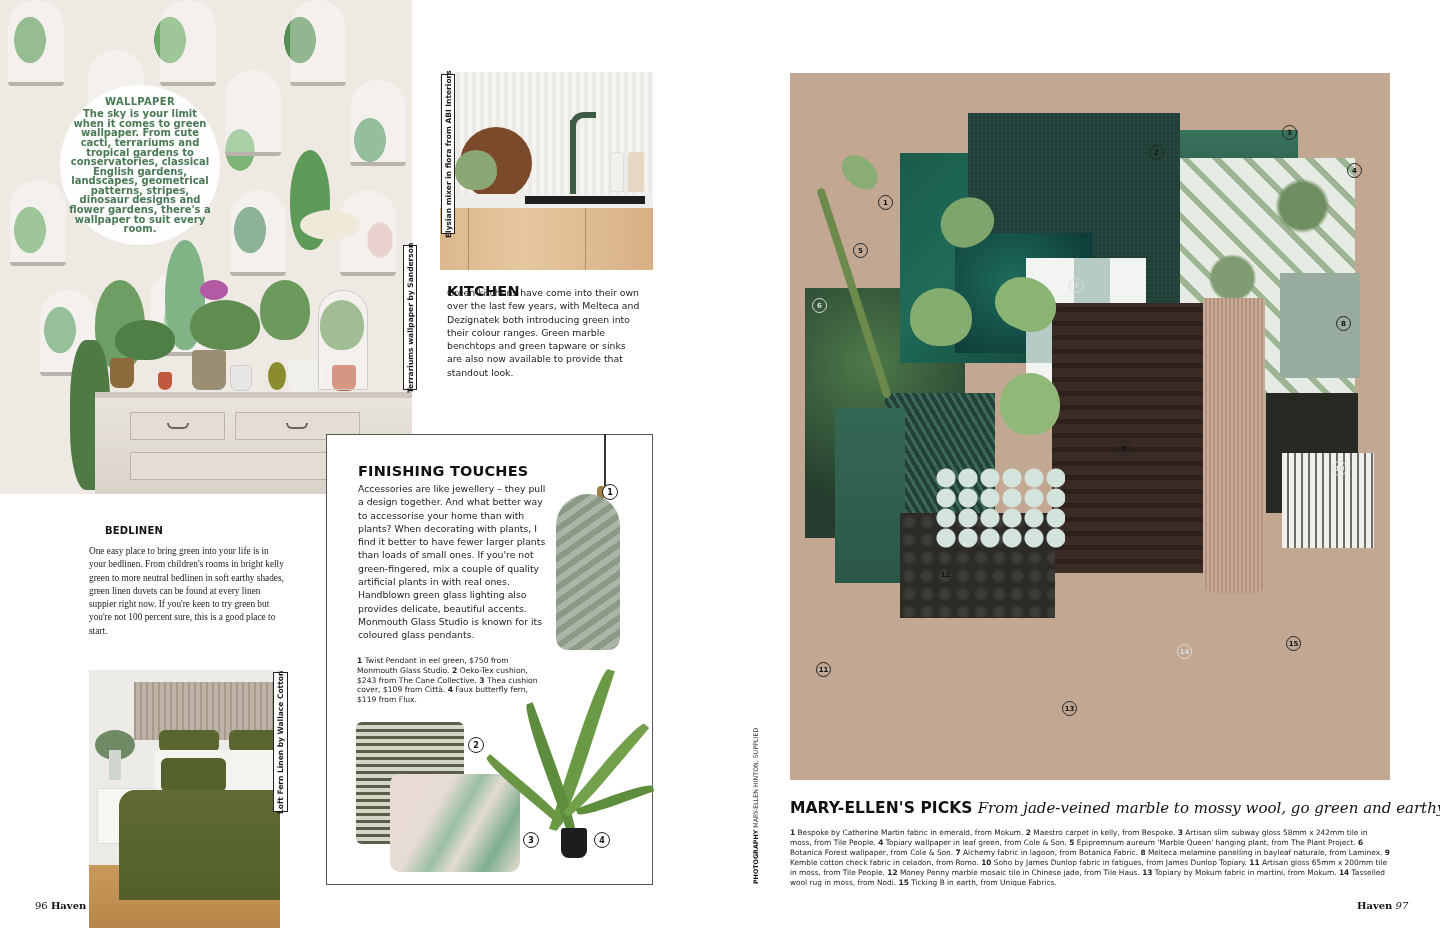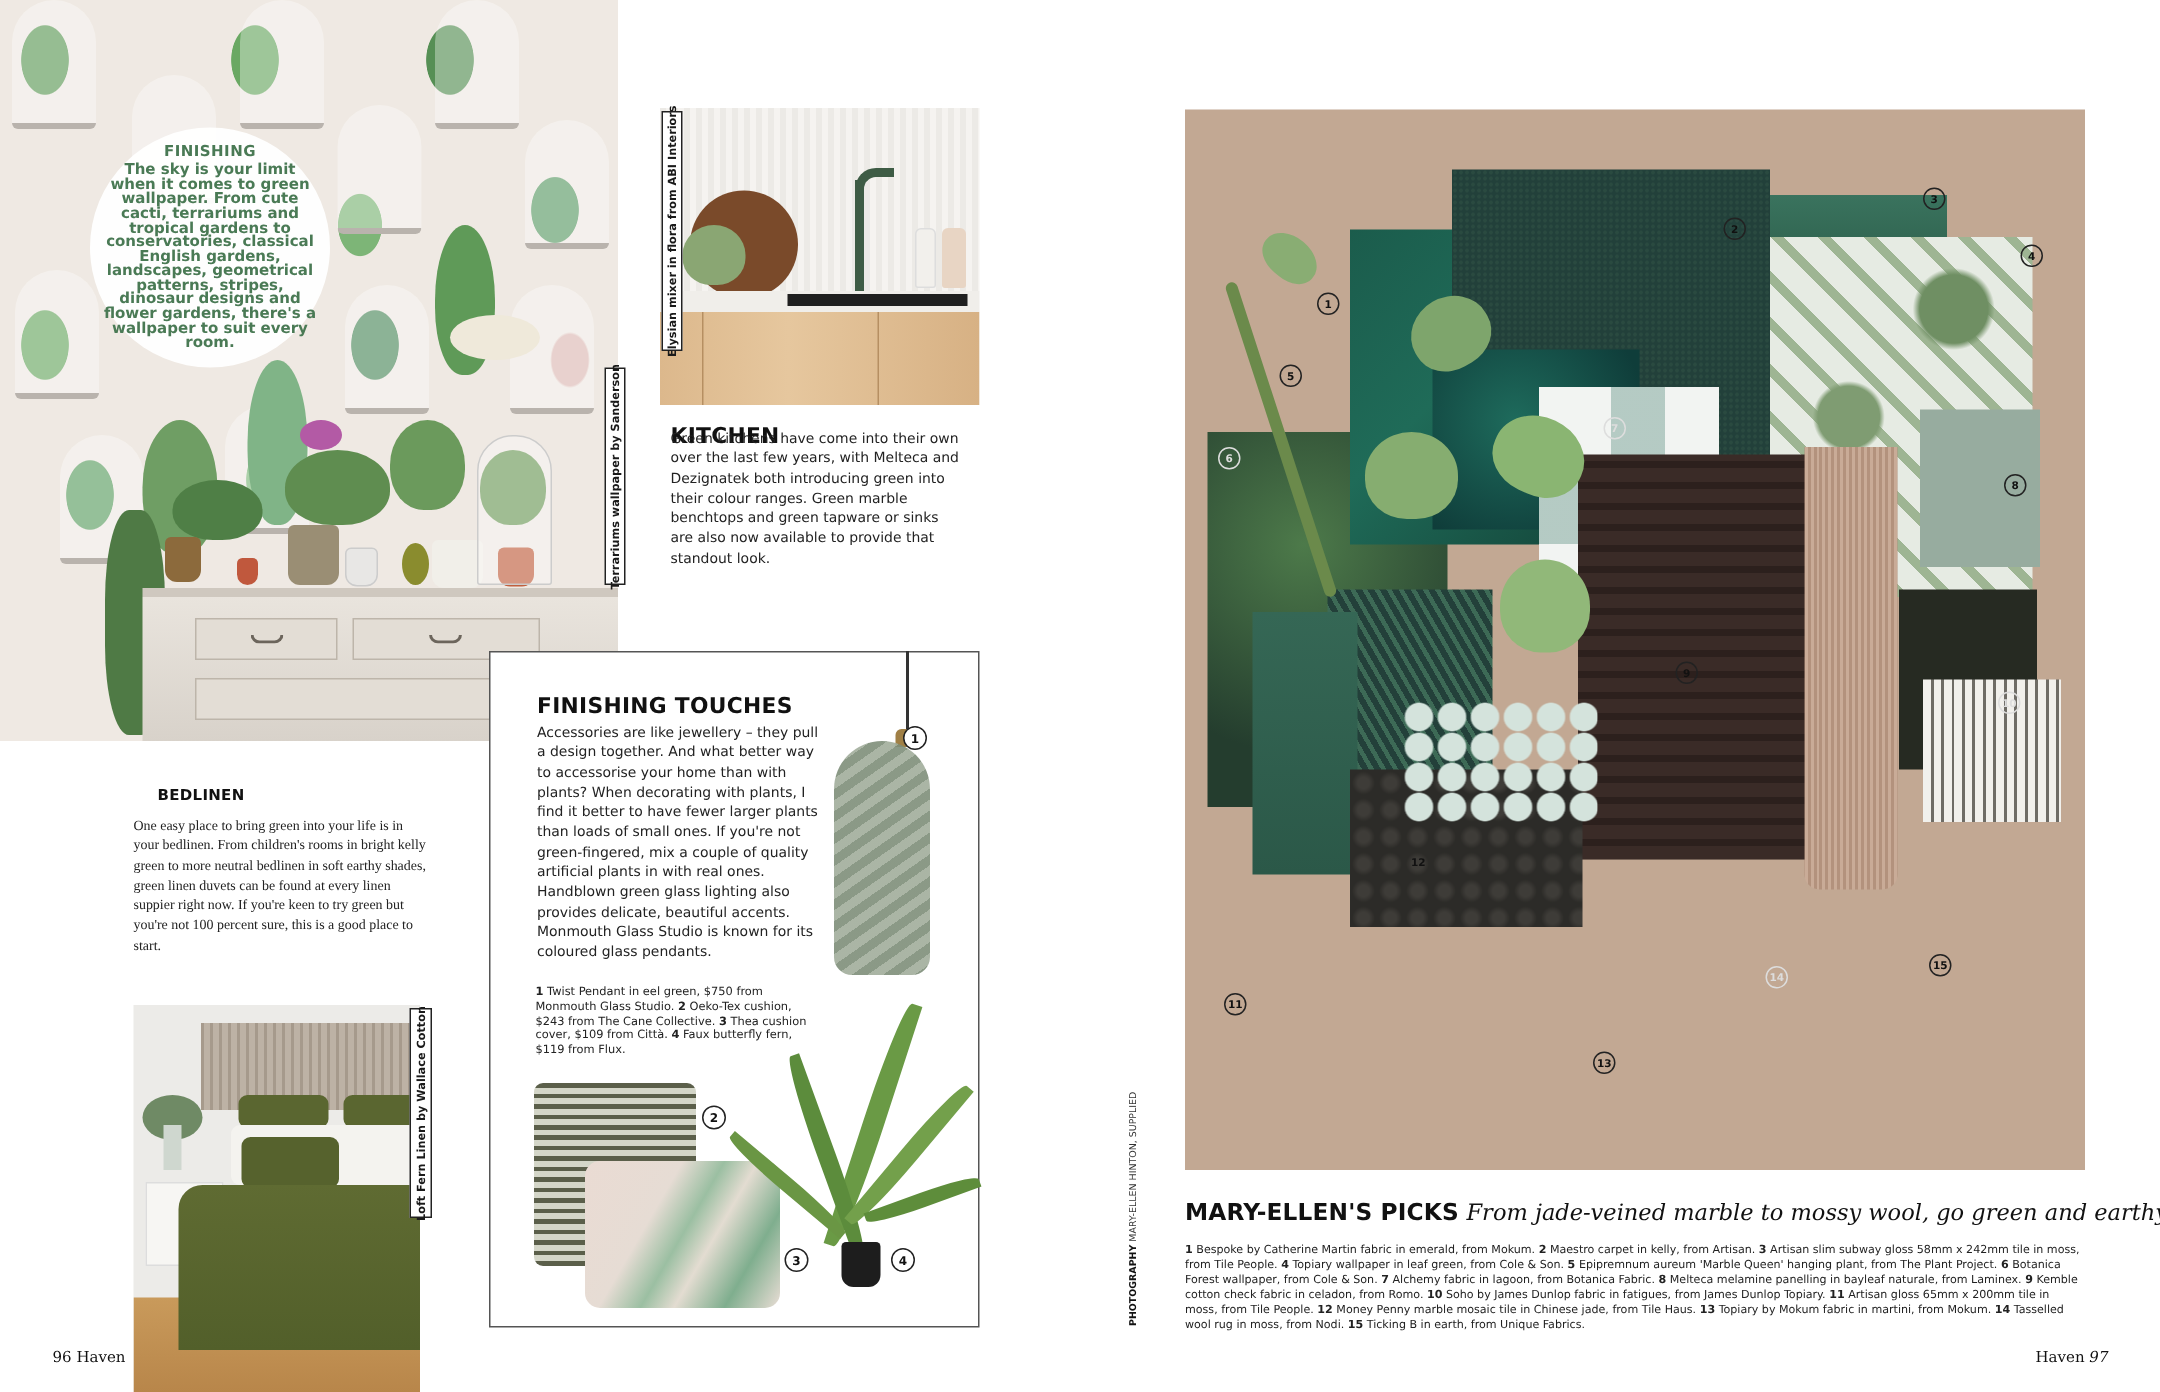--- a/index.html
+++ b/index.html
@@ -109,21 +109,21 @@
     border-radius: 6px;
   }
   .cushion-3 {
     position: absolute; left: 390px; top: 774px; width: 130px; height: 98px; border-radius: 10px;
     background: linear-gradient(120deg, #eadbd3 0%, #e6dcd4 35%, #9bbfa2 50%, #e3dcd1 62%, #7fae8e 80%, #e9ddd5 100%);
   }
   .fern-leaf { position: absolute; background: #5f8c3e; border-radius: 50% 0 50% 0; }
   .fern-pot { position: absolute; left: 561px; top: 828px; width: 26px; height: 30px; background: #1d1d1d; border-radius: 3px 3px 8px 8px; }
 
   .folio { font-family: "DejaVu Serif", serif; font-size: 10px; color: #111; }
-  .folio b { font-weight: normal; }
+  .folio b { font-weight: bold; }
 
   
   .moodboard { left: 790px; top: 73px; width: 600px; height: 707px; background: #c2a893; overflow: hidden; }
   .sw { position: absolute; }
   .moodboard .num-badge { width: 15px; height: 15px; font-size: 7px; background: transparent; border-color: #222; }
 
   .photo-credit {
     left: 752px; top: 712px; width: 16px; height: 172px;
     writing-mode: vertical-rl; transform: rotate(180deg);
     font-size: 6.3px; color: #333; white-space: nowrap; text-align: left;
@@ -174,21 +174,21 @@
         <div class="handle" style="left:36px;"></div>
       </div>
     <div class="drawer" style="left:140px;width:125px;">
         <div class="handle" style="left:50px;"></div>
       </div>
     <div class="drawer" style="left:35px;top:54px;width:230px;"></div>
   </div>
 </div>
 
 <div class="abs wallpaper-bubble">
-  <div class="bubble-title">FINISHING</div>
+  <div class="bubble-title">WALLPAPER</div>
   <div class="bubble-body">The sky is your limit when it comes to green wallpaper. From cute cacti, terrariums and tropical gardens to conservatories, classical English gardens, landscapes, geometrical patterns, stripes, dinosaur designs and flower gardens, there's a wallpaper to suit every room.</div>
 </div>
 
 <div class="abs vcaption" style="left:403px;top:245px;width:14px;height:145px;">Terrariums wallpaper by Sanderson</div>
 
 <div class="abs kitchen-photo">
   <div class="board"></div>
   <div class="plant-blob" style="left:15px;top:78px;width:42px;height:40px;background:#8aa673;"></div>
   <div class="tap"></div>
   <div class="tap-stem"></div>
@@ -330,21 +330,21 @@
   <span>MARY-ELLEN HINTON, SUPPLIED</span>
 </div>
 
 <div class="abs picks-title">
   <span class="t1">MARY-ELLEN'S PICKS</span>
   <span class="t2">From jade-veined marble to mossy wool, go green and earthy.</span>
 </div>
 
 <div class="abs picks-body">
   <b>1</b> <span>Bespoke by Catherine Martin fabric in emerald, from Mokum.</span>
-  <b>2</b> <span>Maestro carpet in kelly, from Artisan.</span>
+  <b>2</b> <span>Maestro carpet in kelly, from Bespoke.</span>
   <b>3</b> <span>Artisan slim subway gloss 58mm x 242mm tile in moss, from Tile People.</span>
   <b>4</b> <span>Topiary wallpaper in leaf green, from Cole &amp; Son.</span>
   <b>5</b> <span>Epipremnum aureum 'Marble Queen' hanging plant, from The Plant Project.</span>
   <b>6</b> <span>Botanica Forest wallpaper, from Cole &amp; Son.</span>
   <b>7</b> <span>Alchemy fabric in lagoon, from Botanica Fabric.</span>
   <b>8</b> <span>Melteca melamine panelling in bayleaf naturale, from Laminex.</span>
   <b>9</b> <span>Kemble cotton check fabric in celadon, from Romo.</span>
   <b>10</b> <span>Soho by James Dunlop fabric in fatigues, from James Dunlop Topiary.</span>
   <b>11</b> <span>Artisan gloss 65mm x 200mm tile in moss, from Tile People.</span>
   <b>12</b> <span>Money Penny marble mosaic tile in Chinese jade, from Tile Haus.</span>

